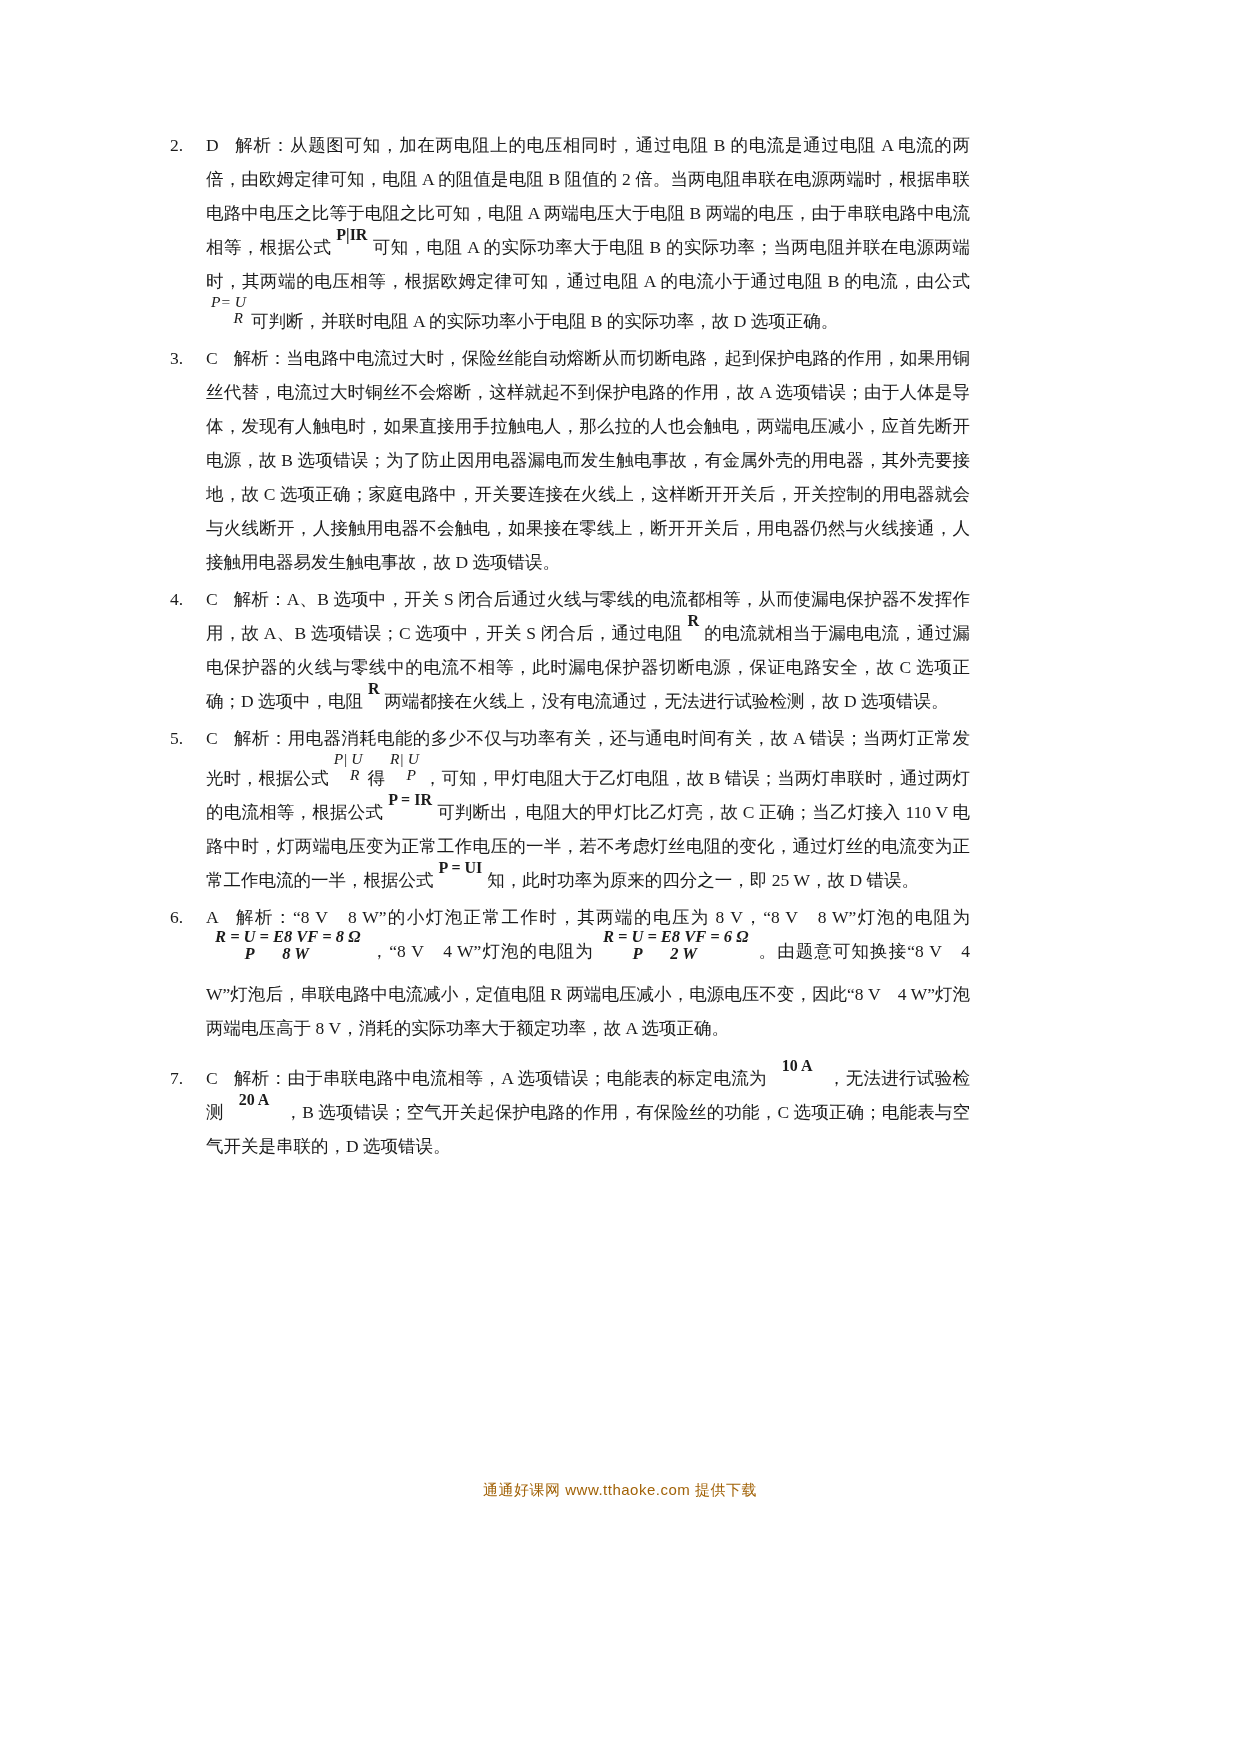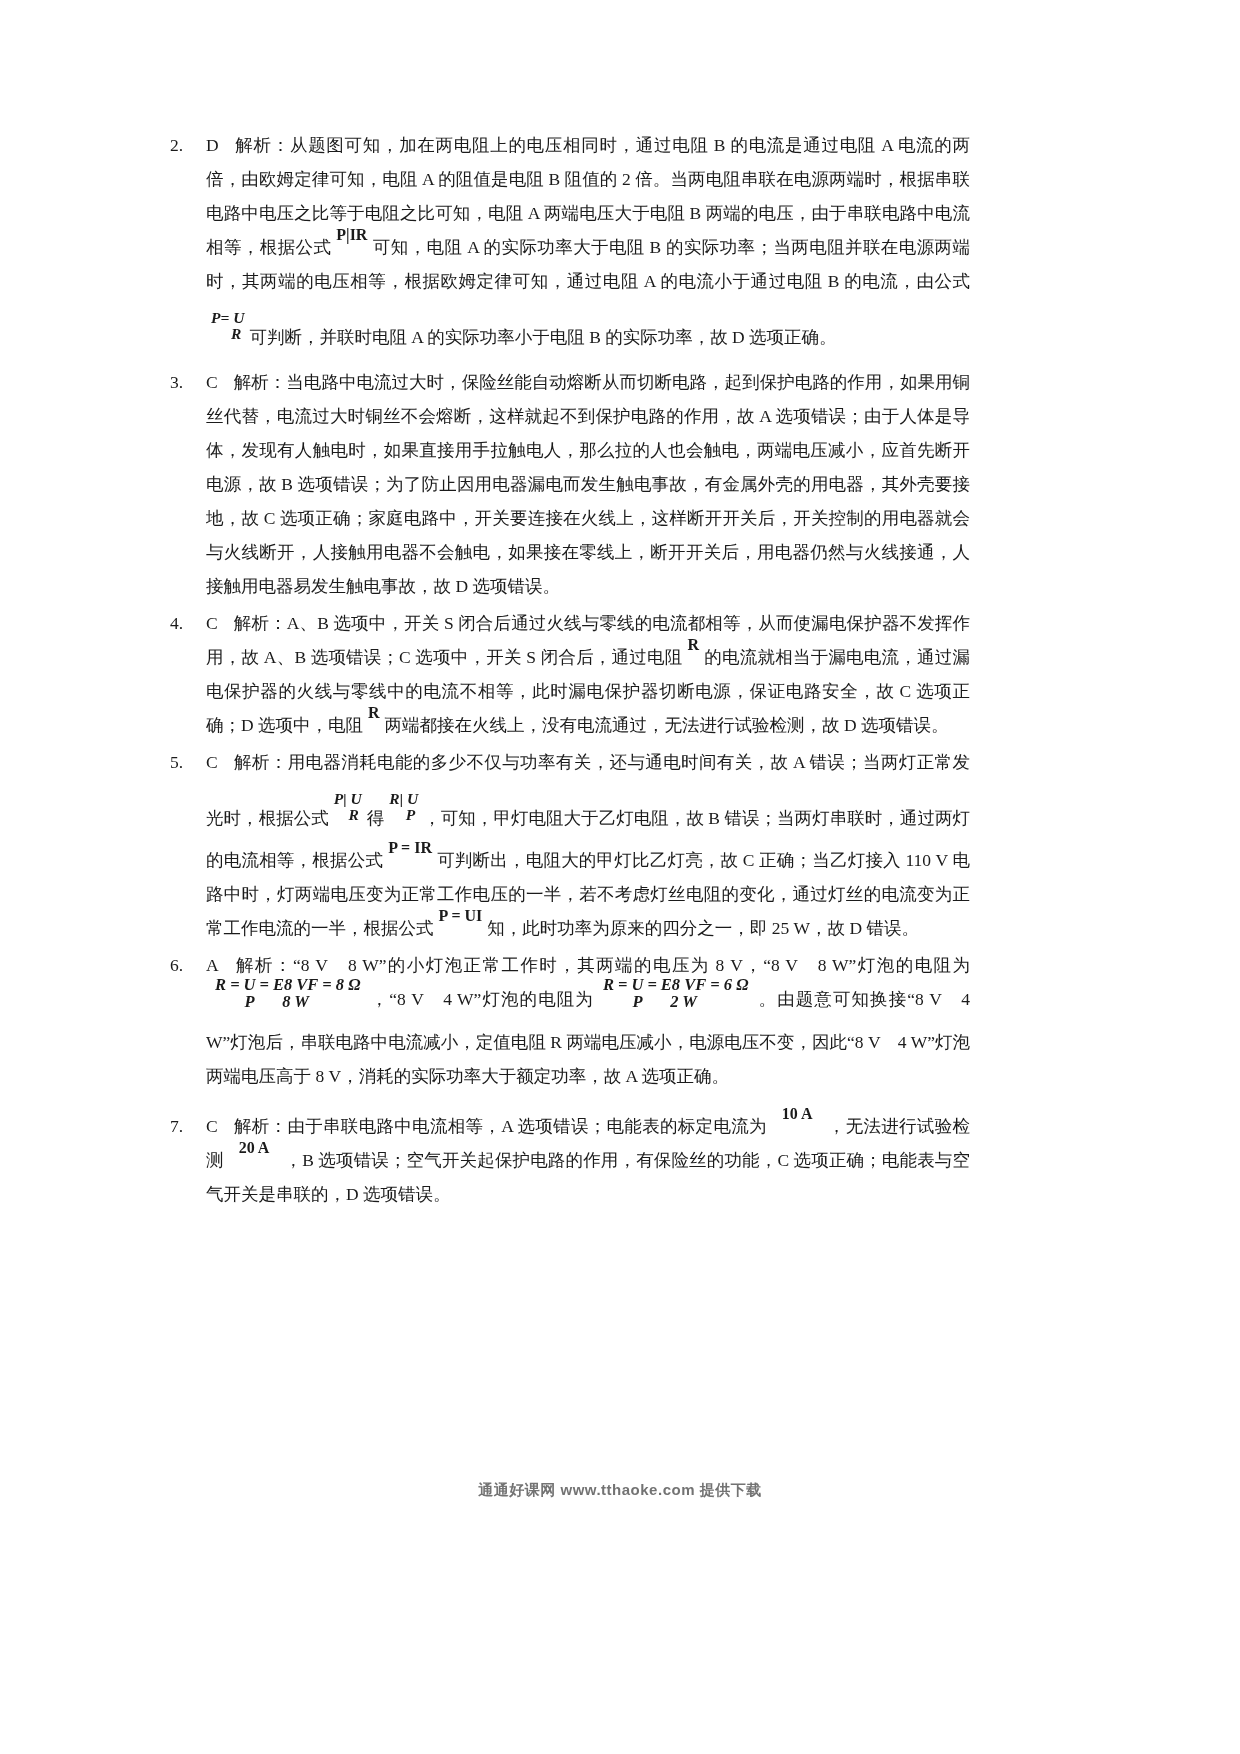--- a/index.html
+++ b/index.html
@@ -15,38 +15,38 @@
 
   
   .fml  { font-family:"Liberation Serif",serif; font-weight:bold;
           display:inline-block; position:relative; top:-13px; font-size:16px;
           line-height:18px; margin:0 5px; white-space:nowrap; }
   .sup  { display:inline-block; position:relative; top:-13px; font-weight:bold;
           font-size:16px; line-height:18px; margin:0 15px; white-space:nowrap; }
 
   
   .stack { display:inline-block; position:relative; top:-4px; font-style:italic;
-           font-weight:bold; font-size:15.5px; line-height:16px; margin:16px 5px;
+           font-weight:normal; font-size:15.5px; line-height:16px; margin:0 5px;
            vertical-align:baseline; }
   .stack .top { display:block; white-space:nowrap; }
   .stack .bot { display:block; text-align:right; padding-right:3px; }
 
   
   .bigf { display:inline-flex; align-items:flex-start; position:relative; top:-15px;
           font-style:italic; font-weight:bold; font-size:16.5px; line-height:17px;
           margin:0 7px; white-space:nowrap; }
   .bigf .pc { display:inline-block; margin:0 2px; }
   .bigf .st { display:inline-block; text-align:center; margin:0 2px; }
   .bigf .st span { display:block; }
 
   .gap-before { margin-top:16px; }
 
   .footer { position:absolute; top:1481px; left:0; width:100%; text-align:center;
-            font-family:"Liberation Sans","DejaVu Sans",sans-serif; font-weight:bold;
-            font-size:15px; color:#737373; letter-spacing:0.5px; }
+            font-family:"Liberation Sans","DejaVu Sans",sans-serif; font-weight:normal;
+            font-size:15px; color:#a16207; letter-spacing:0.5px; }
 </style>
 </head>
 <body>
 
 <div class="content">
 
   <div class="item">
     <span class="num">2.</span>
     <span class="ans">D</span><span>解析：从题图可知，加在两电阻上的电压相同时，通过电阻 B 的电流是通过电阻 A 电流的两倍，由欧姆定律可知，电阻 A 的阻值是电阻 B 阻值的 2 倍。当两电阻串联在电源两端时，根据串联电路中电压之比等于电阻之比可知，电阻 A 两端电压大于电阻 B 两端的电压，由于串联电路中电流相等，根据公式</span><span class="fml">P|IR</span><span>可知，电阻 A 的实际功率大于电阻 B 的实际功率；当两电阻并联在电源两端时，其两端的电压相等，根据欧姆定律可知，通过电阻 A 的电流小于通过电阻 B 的电流，由公式</span><span class="stack"><span class="top">P= U</span><span class="bot">R</span></span><span>可判断，并联时电阻 A 的实际功率小于电阻 B 的实际功率，故 D 选项正确。</span>
   </div>

